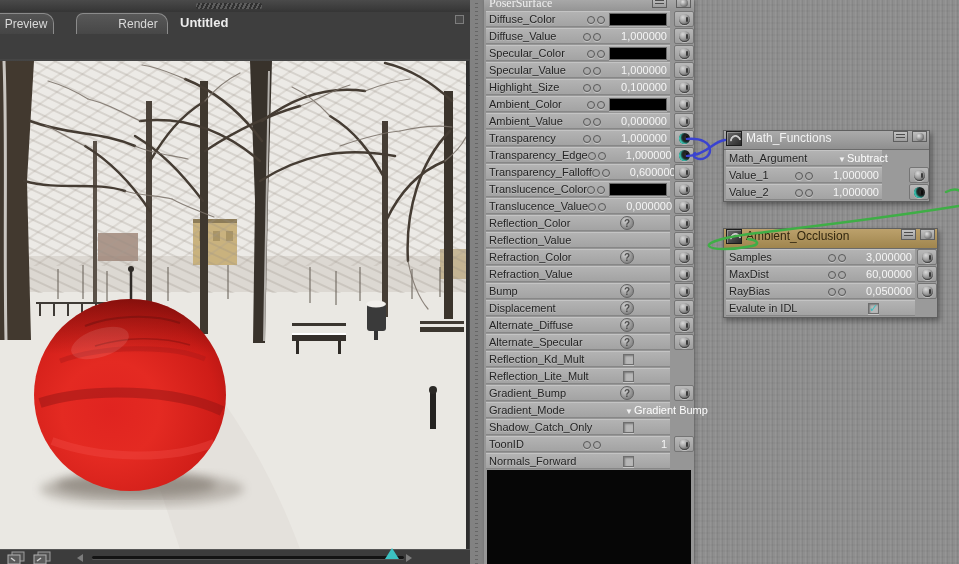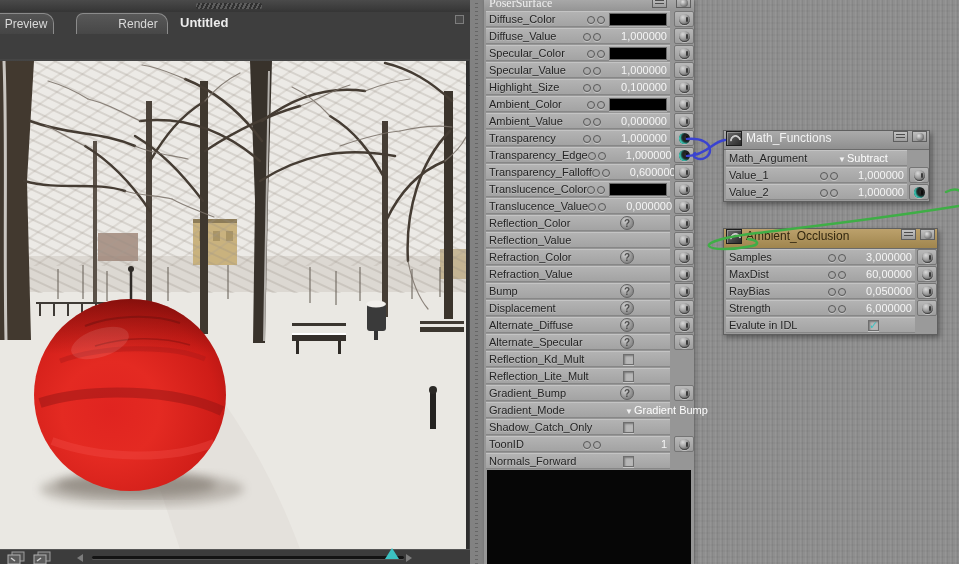--- a/index.html
+++ b/index.html
@@ -85,21 +85,21 @@
   .ball-icon::after{content:'';position:absolute;left:3px;top:1px;width:8px;height:8px;border-radius:50%;
     background:radial-gradient(circle at 35% 35%, #e3e3e3, #787878 65%, #3f3f3f);}
   .panel-header .list-icon{position:absolute;left:168px;top:-3px;}
   .panel-header .ball-icon{position:absolute;left:192px;top:-3px;}
   .black-preview{position:absolute;left:3px;right:3px;top:470px;bottom:0;background:#060606;}
   
   .node{position:absolute;background:#9a9a9a;border:1px solid #5f5f5f;box-shadow:2px 3px 5px rgba(0,0,0,.35);box-sizing:border-box;z-index:10;}
   .node-header{position:relative;display:flex;align-items:flex-start;background:linear-gradient(#ababab,#8f8f8f);border-bottom:1px solid #6b6b6b;padding:0 2px;}
   .node.math{left:723px;top:130px;width:207px;}
   .node.math .node-header{height:18px;}
-  .node.math .prow-main{width:181px;}
+  .node.math .prow-main{width:156px;}
   .node.math .plug{left:185px;}
   .node.ao{left:723px;top:228px;width:215px;}
   .node.ao .node-header{height:19px;}
   .node.ao .prow-main{width:189px;justify-content:flex-end;}
   .node.ao .plug{left:193px;}
   .node-title{font-size:12px;color:#f2f2f2;margin-left:4px;flex:1 1 auto;white-space:nowrap;overflow:hidden;}
   .node.ao .node-title{color:#32270f;}
   .node.ao .node-header{background:linear-gradient(#c2a263,#a6894a);}
   .out-icon{position:relative;width:16px;height:15px;background:linear-gradient(135deg,#6d6d6d,#2a2a2a);
     border:1px solid #1c1c1c;box-shadow:inset 1px 1px 0 rgba(255,255,255,.3);box-sizing:border-box;flex:0 0 16px;}
@@ -696,31 +696,20 @@
             <span class="pfill"></span>
             <span class="key-icon"></span>
             <span class="pval">0,050000</span>
           </div>
           <span class="plug">
             <span class="plug-ball"></span>
           </span>
         </div>
         <div class="prow">
           <div class="prow-main">
-            <span class="plabel">Strength</span>
-            <span class="pfill"></span>
-            <span class="key-icon"></span>
-            <span class="pval">6,000000</span>
-          </div>
-          <span class="plug">
-            <span class="plug-ball"></span>
-          </span>
-        </div>
-        <div class="prow">
-          <div class="prow-main">
             <span class="plabel">Evalute in IDL</span>
             <span class="pfill"></span>
             <span class="cbx checked">✓</span>
             <span class="endpad"></span>
           </div>
         </div>
       </div>
   </div>
 
   <svg class="wires">

